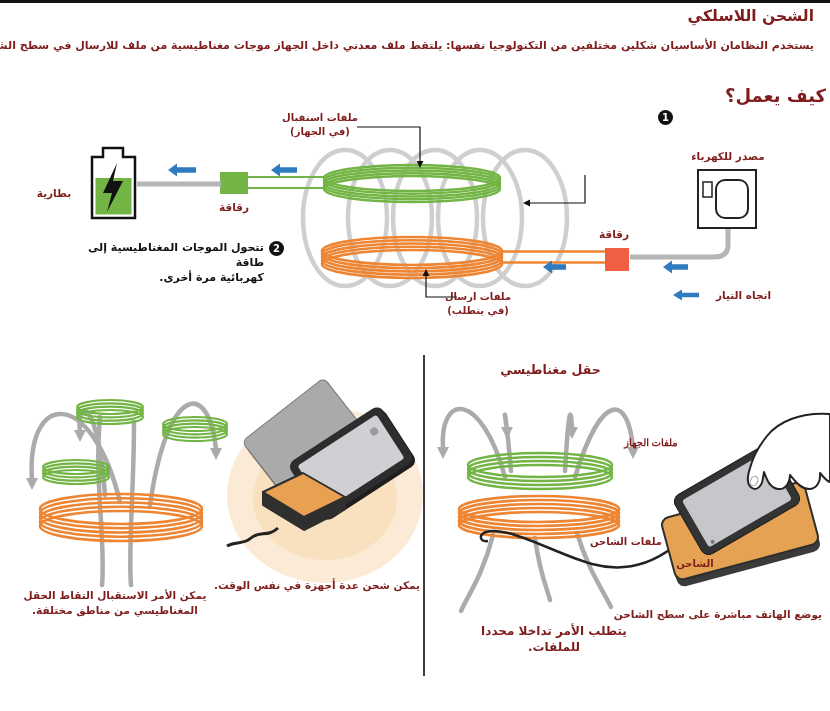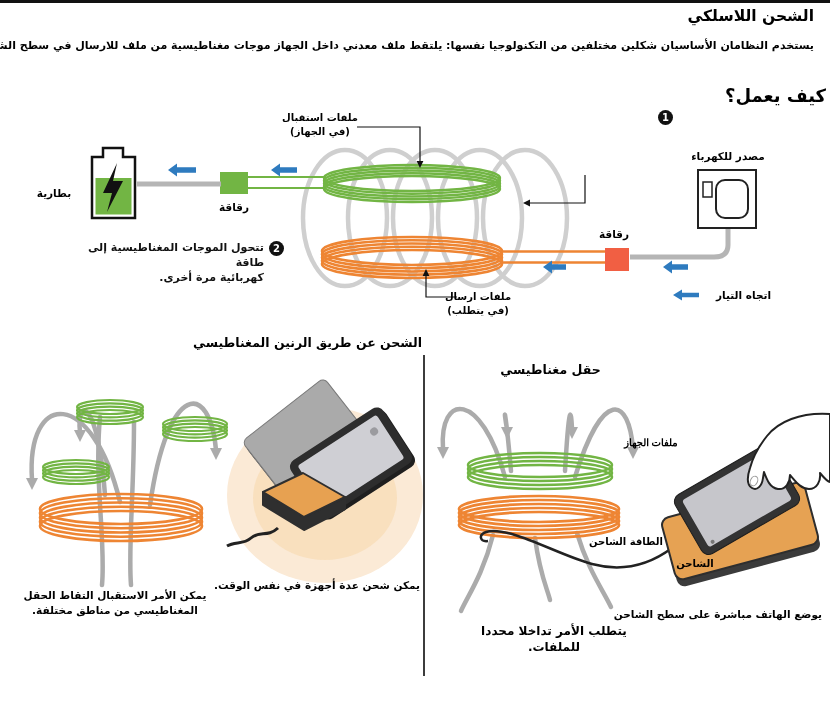--- a/index.html
+++ b/index.html
@@ -1,18 +1,18 @@
 <!DOCTYPE html>
 <html lang="ar" dir="rtl"><head>
 <meta charset="utf-8">
 <style>
   html,body{margin:0;padding:0;background:#fff;}
   #stage{position:relative;width:830px;height:711px;background:#fff;overflow:hidden;
          font-family:"DejaVu Sans",sans-serif;color:#111;}
-  .lbl{position:absolute;font-weight:bold;color:#000000;}
+  .lbl{position:absolute;font-weight:bold;color:#7f1d1d;}
   .c{text-align:center;} .r{text-align:right;} .nw{white-space:nowrap;}
   .line{display:block;}
   .steprow{position:absolute;display:flex;gap:5px;direction:rtl;align-items:flex-start;}
   .stepnum{width:15px;height:15px;border-radius:50%;background:#111;color:#fff;
            font-size:10px;line-height:15px;text-align:center;flex:0 0 auto;margin-top:1px;font-weight:bold;}
   .steptext{text-align:right;font-size:11px;line-height:15px;font-weight:bold;}
   svg{position:absolute;overflow:visible;}
   .rule{position:absolute;background:#111;}
 </style>
 </head>
@@ -123,21 +123,20 @@
   <div class="lbl c nw" style="left:206px;top:201px;width:56px;font-size:10.5px;">رقاقة</div>
   <div class="steprow" style="left:672px;top:289px;gap:16px;align-items:center;">
     <span class="lbl nw" style="position:static;font-size:10.5px;">اتجاه التيار</span>
     <svg style="position:static;" width="28" height="12" viewBox="0 0 28 12">
       <polygon points="1,6 10,0.5 10,3.8 27,3.8 27,8.2 10,8.2 10,11.5" fill="#2e7bbf"></polygon>
     </svg>
   </div>
 
   <div class="rule" style="left:423px;top:355px;width:2px;height:321px;background:#3c3c3c;"></div>
 
-  <div class="lbl r nw" style="left:196px;top:335px;width:226px;font-size:12.5px;">الشحن عن طريق الرنين المغناطيسي</div>
 
   <svg style="left:10px;top:362px;" width="220" height="245" viewBox="0 0 220 245">
     <g stroke="#ababab" stroke-width="4.5" fill="none" stroke-linecap="round">
       <path d="M110,140 C82,25 16,28 22,118"></path>
       <path d="M95,133 C88,35 66,35 70,70"></path>
       <path d="M140,143 C158,18 200,20 206,88"></path>
       <path d="M90,55 C84,120 96,180 92,223"></path>
       <path d="M124,60 C124,130 118,185 121,223"></path>
     </g>
     <g fill="#ababab">
@@ -241,21 +240,21 @@
     <g>
       <rect transform="translate(267,122) rotate(-30)" x="-56" y="-34" width="112" height="68" rx="8" fill="#333" stroke="#1e1e1e"></rect>
       <rect transform="translate(267,122) rotate(-30)" x="-48" y="-27" width="96" height="54" rx="3" fill="#c6c6cb"></rect>
       <circle transform="translate(267,122) rotate(-30)" cx="-42" cy="24" r="2" fill="#777"></circle>
     </g>
     <path d="M360,36 C330,34 308,44 297,58 C289,68 283,79 280,90 C277,99 277,107 282,110 C287,113 292,108 293,100 L294,94 C297,102 300,110 308,111 C316,112 320,104 320,97 C326,104 331,111 339,111 C347,111 351,103 350,95 C355,101 358,104 360,104 Z" fill="#fff" stroke="#222" stroke-width="2" stroke-linejoin="round"></path>
     <ellipse transform="rotate(25 284 103)" cx="284" cy="103" rx="3.5" ry="5" fill="none" stroke="#999"></ellipse>
   </svg>
 
   <div class="lbl c nw" style="left:616px;top:437px;width:70px;font-size:10px;font-family:Liberation Serif, serif;">ملفات الجهاز</div>
-  <div class="lbl c nw" style="left:586px;top:536px;width:80px;font-size:10px;">الطاقة الشاحن</div>
+  <div class="lbl c nw" style="left:586px;top:536px;width:80px;font-size:10px;">ملفات الشاحن</div>
   <div class="lbl c nw" style="left:666px;top:558px;width:58px;font-size:10px;">الشاحن</div>
   <div class="lbl r nw" style="left:598px;top:608px;width:224px;font-size:10.5px;">يوضع الهاتف مباشرة على سطح الشاحن</div>
   <div class="lbl c" style="left:478px;top:623px;width:152px;font-size:12px;line-height:16px;">
     <span class="line">يتطلب الأمر تداخلا محددا</span>
     <span class="line">للملفات.</span>
   </div>
 
 </div>
 
 </body></html>

